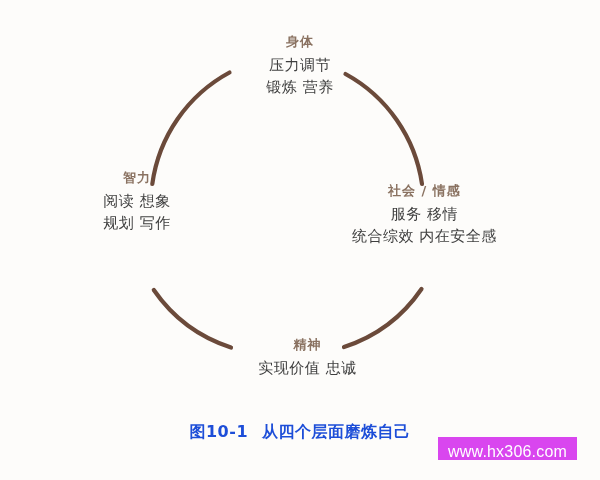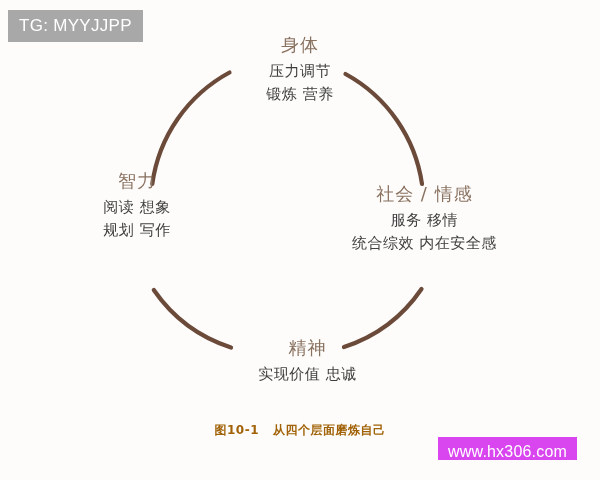--- a/index.html
+++ b/index.html
@@ -61,22 +61,22 @@
     height: 480px;
   }
 
   
   .quad {
     position: absolute;
     text-align: center;
     white-space: nowrap;
   }
   .quad .q-title {
-    font-size: 18px;
-    font-weight: normal;
+    font-size: 13px;
+    font-weight: bold;
     color: #8a7261;
     line-height: 1.35;
     letter-spacing: 1px;
     margin-bottom: 3px;
   }
   .quad .q-line {
     font-size: 15px;
     color: #3f3f3f;
     line-height: 1.5;
     letter-spacing: 0.5px;
@@ -104,34 +104,33 @@
     top: 336px;
   }
 
   
   .caption {
     position: absolute;
     left: 0;
     right: 0;
     top: 422px;
     text-align: center;
-    font-size: 12px;
+    font-size: 16px;
     font-weight: bold;
-    color: #a16207;
+    color: #1d4ed8;
     letter-spacing: 0.5px;
     white-space: nowrap;
   }
   .caption .cap-num { margin-right: 14px; }
 </style>
 </head>
 <body>
 
 <div id="page">
 
-  <div class="tg-banner">TG: MYYJJPP</div>
 
   <svg class="ring-svg" viewBox="0 0 600 480">
     <defs>
       <linearGradient id="arcFadeTL" x1="0" y1="0" x2="1" y2="1">
         <stop offset="0%" stop-color="#6b4a3a" stop-opacity="0.25"></stop>
         <stop offset="18%" stop-color="#6b4a3a" stop-opacity="1"></stop>
         <stop offset="82%" stop-color="#6b4a3a" stop-opacity="1"></stop>
         <stop offset="100%" stop-color="#6b4a3a" stop-opacity="0.25"></stop>
       </linearGradient>
     </defs>

